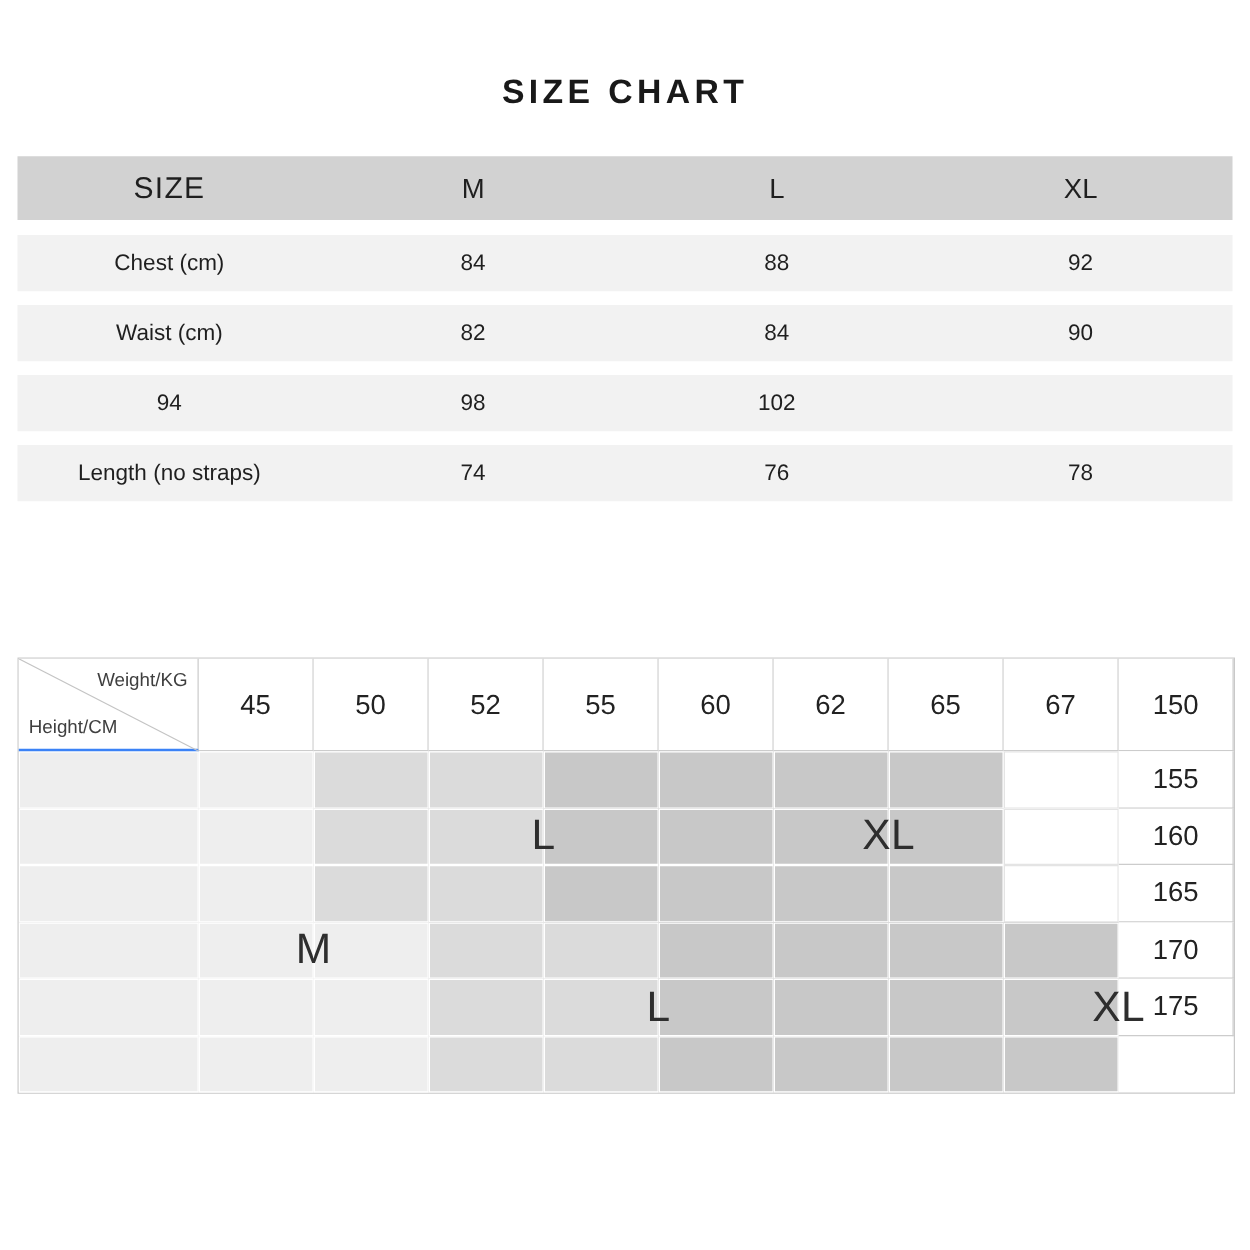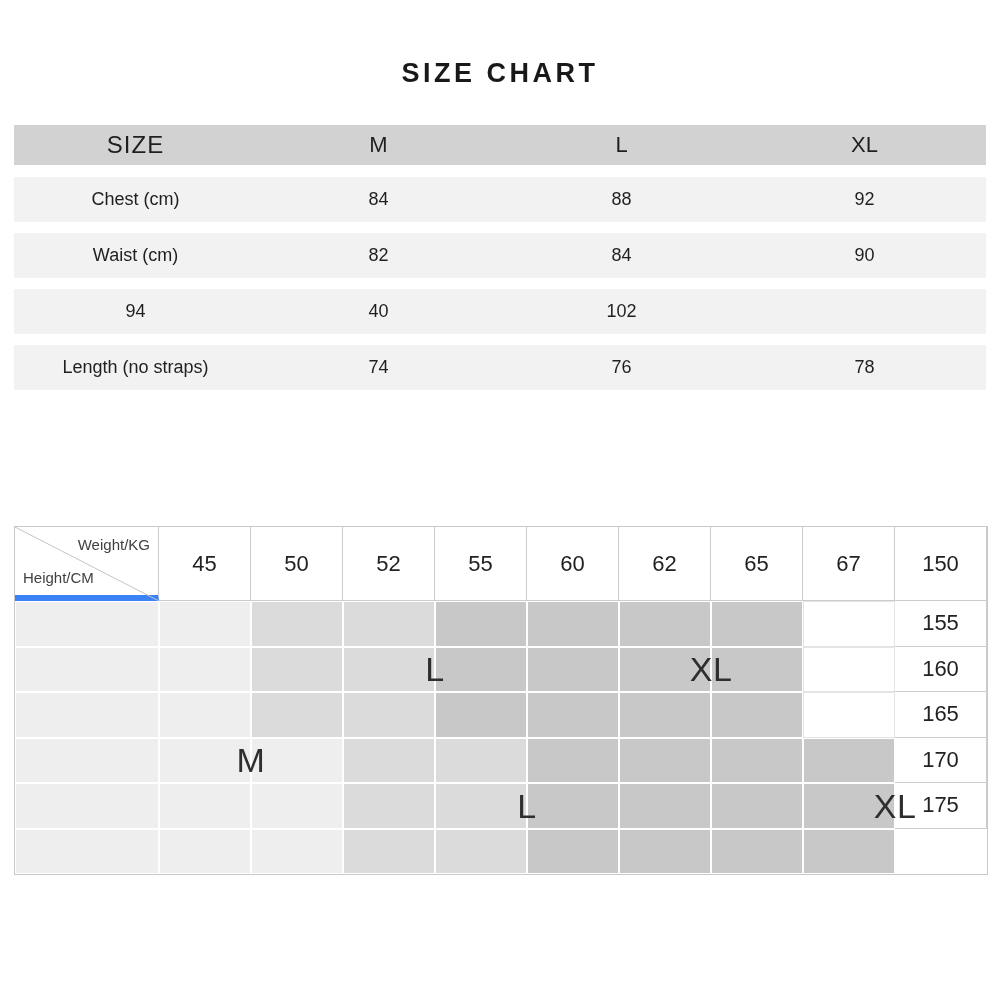--- a/index.html
+++ b/index.html
@@ -10,21 +10,21 @@
   }
   .title {
     position:absolute; top:58px; left:0; width:100%; text-align:center;
     font-size:27px; font-weight:600; letter-spacing:3.5px; color:#191919;
   }
   
   .size-table { position:absolute; left:14px; top:125px; width:972px; }
   .st-row {
     display:flex; align-items:center; height:45px; background:#f2f2f2; margin-top:11px;
   }
-  .st-row.header { height:40px; background:#d2d2d2; margin-top:0; }
+  .st-row.header { height:51px; background:#d2d2d2; margin-top:0; }
   #st-rows .st-row:first-child { margin-top:12px; }
   .st-cell { width:25%; text-align:center; font-size:18px; color:#1f1f1f; }
   .st-row.header .st-cell { font-size:22px; }
   .st-row.header .st-cell.first { font-size:24px; letter-spacing:1px; }
   
   .fit-matrix {
     position:absolute; left:14px; top:526px;
     display:grid;
     grid-template-columns:144px repeat(9,92px);
     grid-template-rows:74px repeat(6,45.5px);
@@ -32,21 +32,21 @@
   }
   .fm-head, .fm-rowhead {
     background:#ffffff; border-right:1px solid #cccccc; border-bottom:1px solid #cccccc;
     display:flex; align-items:center; justify-content:center;
     font-size:22px; color:#222222;
   }
   .fm-data { box-shadow:inset 0 0 0 1px #ffffff; }
   .fm-data.empty { background:#ffffff !important; box-shadow:inset 0 0 0 1px #e4e4e4; }
   .corner {
     position:relative; background:#ffffff;
-    border-right:1px solid #cccccc; border-bottom:6px solid #3b82f6;
+    border-right:1px solid #cccccc; border-bottom:2px solid #3b82f6;
     font-size:15px; color:#3f3f3f;
   }
   .corner svg { position:absolute; top:0; left:0; }
   .corner .tr { position:absolute; top:9px; right:8px; }
   .corner .bl { position:absolute; bottom:9px; left:8px; }
   .fm-label {
     position:absolute; transform:translate(-50%,-50%);
     font-size:34px; font-weight:300; color:#2e2e2e; letter-spacing:0.5px;
     pointer-events:none; white-space:nowrap;
   }
@@ -72,21 +72,21 @@
           <div class="st-cell">92</div>
         </div>
         <div class="st-row">
           <div class="st-cell">Waist (cm)</div>
           <div class="st-cell">82</div>
           <div class="st-cell">84</div>
           <div class="st-cell">90</div>
         </div>
         <div class="st-row">
           <div class="st-cell">94</div>
-          <div class="st-cell">40</div>
+          <div class="st-cell">98</div>
           <div class="st-cell">102</div>
         </div>
         <div class="st-row">
           <div class="st-cell">Length (no straps)</div>
           <div class="st-cell">74</div>
           <div class="st-cell">76</div>
           <div class="st-cell">78</div>
         </div>
       </div>
   </div>

